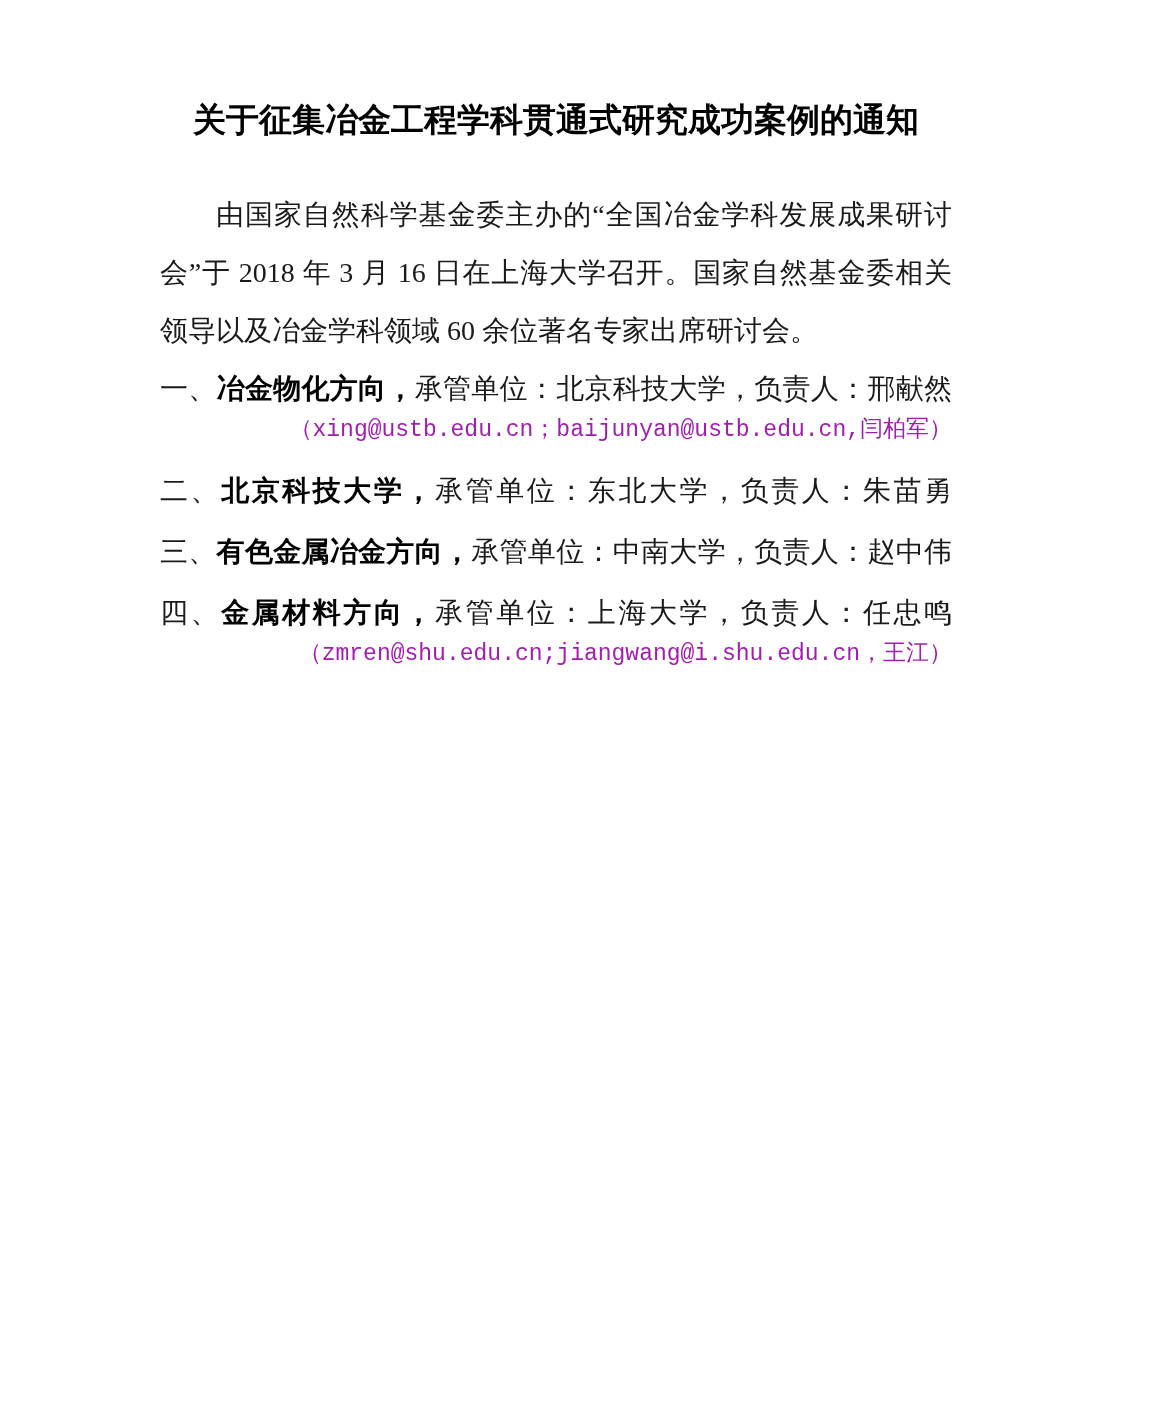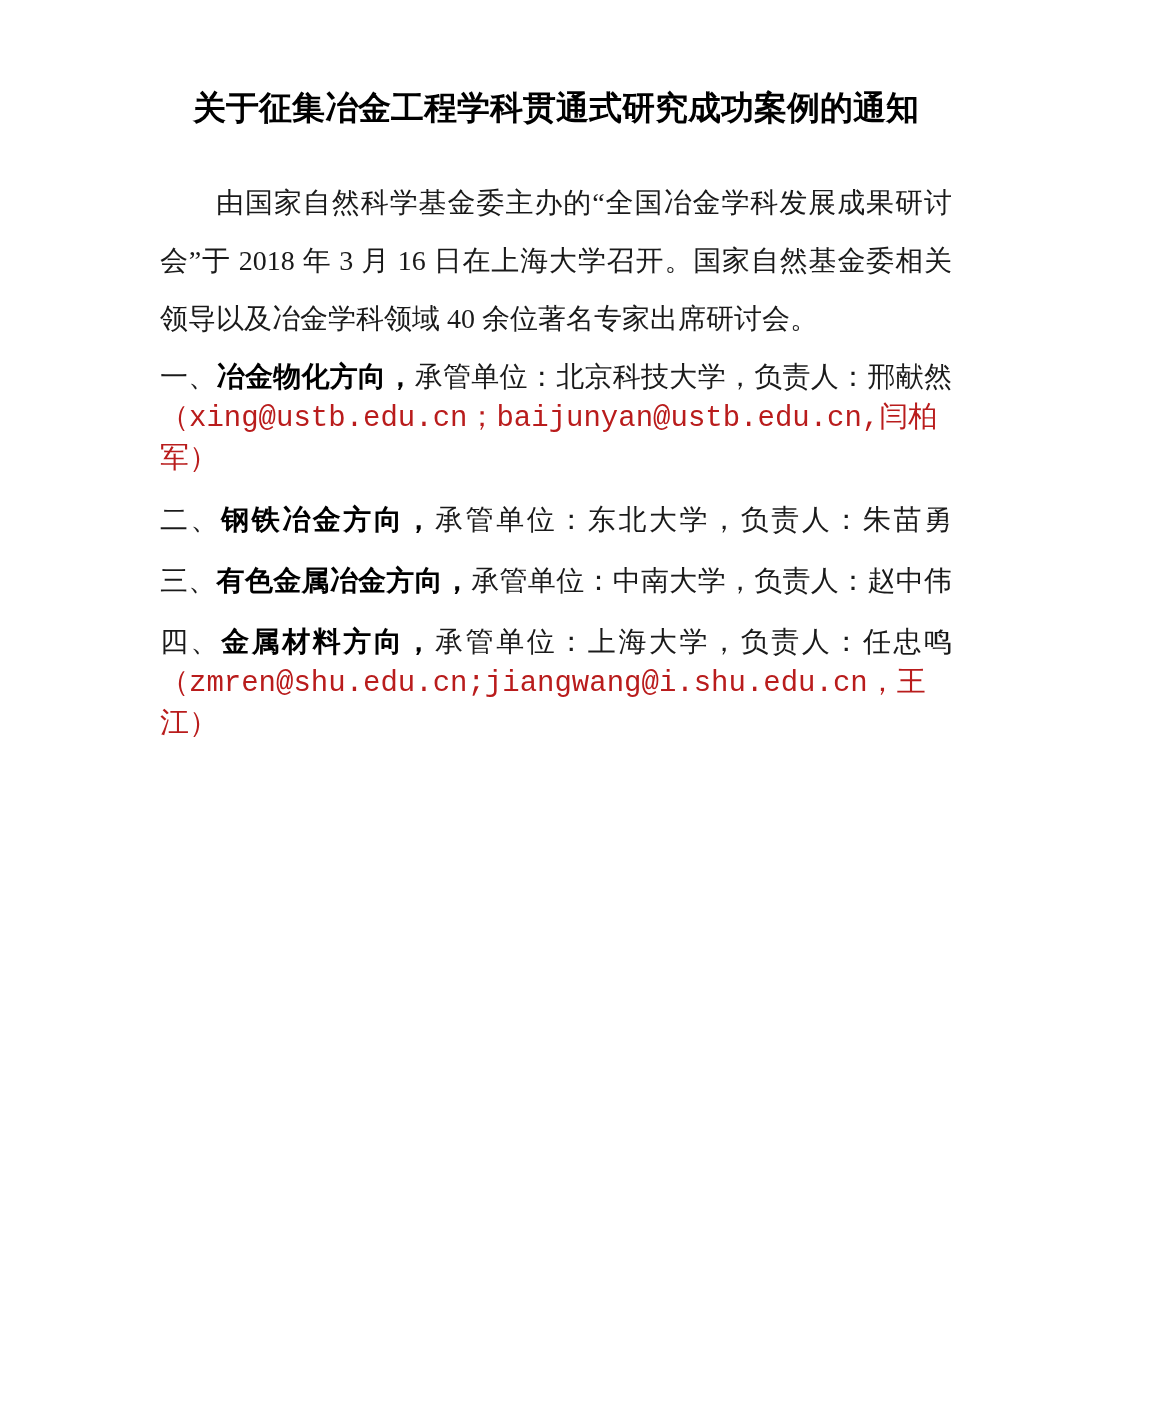--- a/index.html
+++ b/index.html
@@ -12,21 +12,21 @@
     width: 1175px;
     height: 1426px;
     background: #ffffff;
     overflow: hidden;
     font-family: "Liberation Serif", "DejaVu Serif", serif;
     color: #1a1a1a;
   }
   .content {
     position: absolute;
     left: 160px;
-    top: 4px;
+    top: 16px;
     width: 792px;
   }
   .doc-title {
     margin: 82px 0 0 0;
     font-family: "Liberation Sans", "DejaVu Sans", sans-serif;
     font-weight: 700;
     font-size: 33px;
     line-height: 44px;
     letter-spacing: 0px;
     text-align: center;
@@ -65,50 +65,50 @@
     text-justify: inter-character;
     white-space: nowrap;
   }
   .cat-dir {
     font-family: "Liberation Sans", "DejaVu Sans", sans-serif;
     font-weight: 700;
     color: #000000;
   }
   .cat-line2 {
     line-height: 41px;
-    text-align: left;
+    text-align: right;
     font-family: "Liberation Mono", "DejaVu Sans Mono", monospace;
-    font-size: 29px;
-    color: #b91c1c;
+    font-size: 23px;
+    color: #a21caf;
   }
 </style>
 </head>
 <body>
 
 <div class="page">
   <div class="content">
 
     <h1 class="doc-title">关于征集冶金工程学科贯通式研究成功案例的通知</h1>
 
     <div class="bodytext">
 
-      <p class="para">由国家自然科学基金委主办的“全国冶金学科发展成果研讨会”于 2018 年 3 月 16 日在上海大学召开。国家自然基金委相关领导以及冶金学科领域 40 余位著名专家出席研讨会。</p>
+      <p class="para">由国家自然科学基金委主办的“全国冶金学科发展成果研讨会”于 2018 年 3 月 16 日在上海大学召开。国家自然基金委相关领导以及冶金学科领域 60 余位著名专家出席研讨会。</p>
 
 
 
 
       <div class="category-list">
 
         <div class="cat-item">
           <div class="cat-line1"><span>一、</span><span class="cat-dir">冶金物化方向，</span><span>承管单位：北京科技大学，负责人：邢献然</span></div>
           <div class="cat-line2">（xing@ustb.edu.cn；baijunyan@ustb.edu.cn,闫柏军）</div>
         </div>
 
         <div class="cat-item">
-          <div class="cat-line1"><span>二、</span><span class="cat-dir">钢铁冶金方向，</span><span>承管单位：东北大学，负责人：朱苗勇</span></div>
+          <div class="cat-line1"><span>二、</span><span class="cat-dir">北京科技大学，</span><span>承管单位：东北大学，负责人：朱苗勇</span></div>
         </div>
 
         <div class="cat-item">
           <div class="cat-line1"><span>三、</span><span class="cat-dir">有色金属冶金方向，</span><span>承管单位：中南大学，负责人：赵中伟</span></div>
         </div>
 
         <div class="cat-item">
           <div class="cat-line1"><span>四、</span><span class="cat-dir">金属材料方向，</span><span>承管单位：上海大学，负责人：任忠鸣</span></div>
           <div class="cat-line2">（zmren@shu.edu.cn;jiangwang@i.shu.edu.cn，王江）</div>
         </div>

